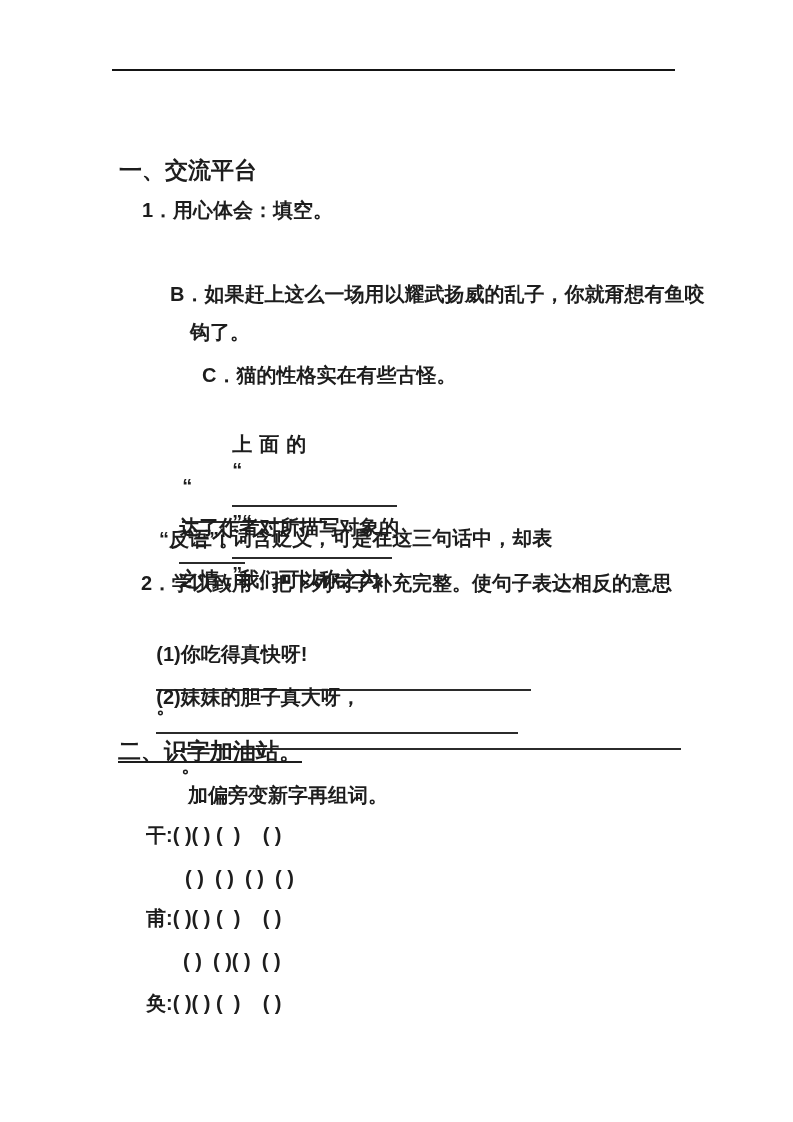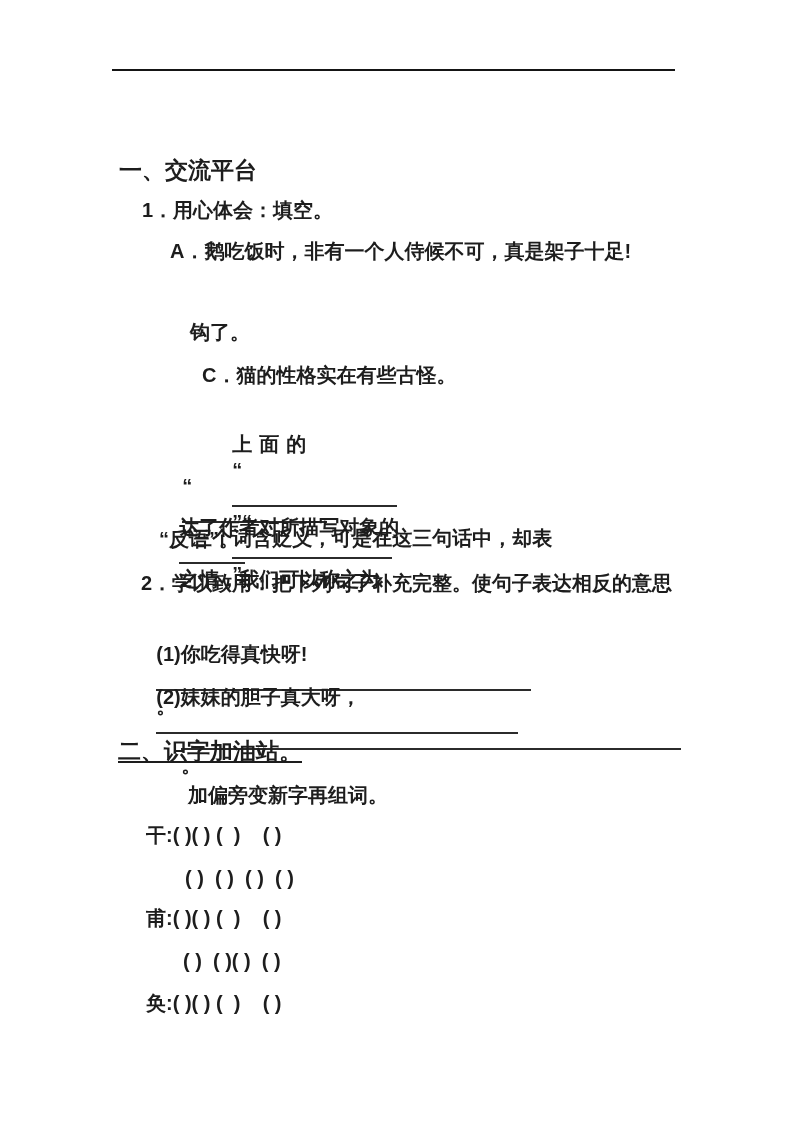--- a/index.html
+++ b/index.html
@@ -51,22 +51,22 @@
 
 <div class="page">
 
   <div class="rule"></div>
 
 
   <div class="line heading" style="left:119px; top:157px;">一、交流平台</div>
 
   <div class="line" style="left:142px; top:197px;">1．用心体会：填空。</div>
 
-  <div class="line" style="left:170px; top:238px;">A．鹅吃饭时，非有一个人侍候不可，真是架子十足!</div>
 
+  <div class="line" style="left:170px; top:281px;">B．如果赶上这么一场用以耀武扬威的乱子，你就甭想有鱼咬</div>
 
   <div class="line" style="left:190px; top:319px;">钩了。</div>
 
   <div class="line" style="left:170px; top:362px;margin-left:32px;">C．猫的性格实在有些古怪。</div>
 
   <div class="line" style="left:210px; top:405px;">
     <span class="spread">上面的</span>
     <span>“</span>
     <span class="blank" style="width:165px;"></span>
     <span>”“</span>

